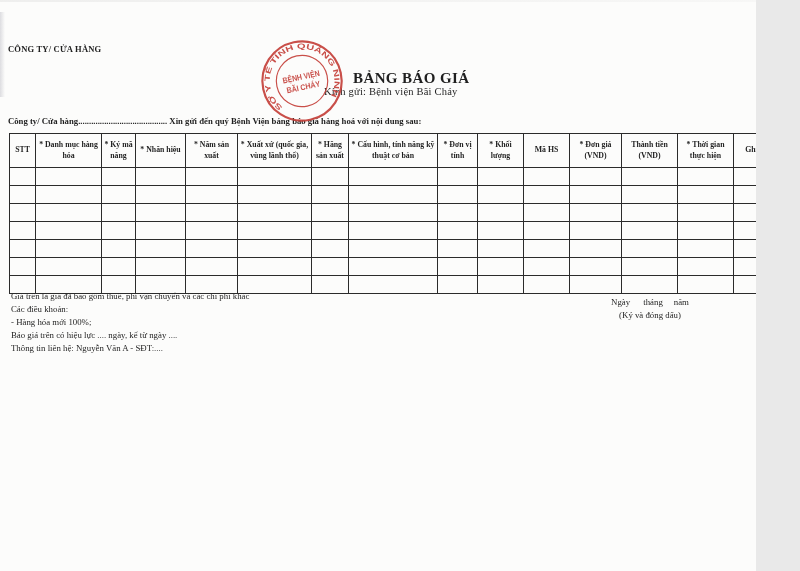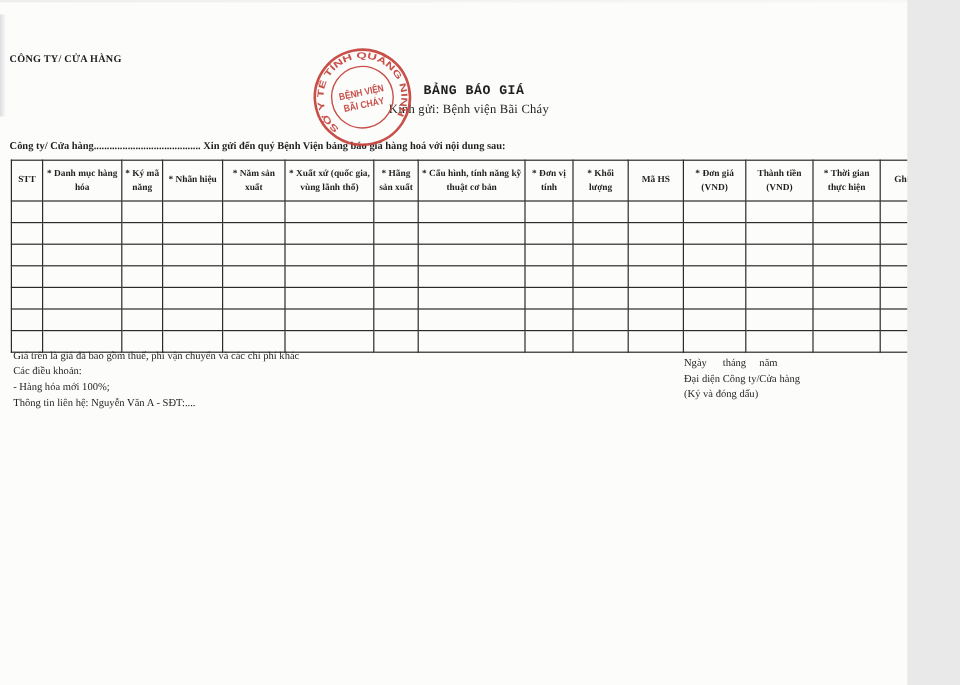--- a/index.html
+++ b/index.html
@@ -22,21 +22,21 @@
   .scan-topline{
     position:absolute;left:0;top:0;width:100%;height:2px;
     background:linear-gradient(to right, rgba(120,120,120,0.10), rgba(120,120,120,0.04));
   }
   .company-label{
     position:absolute;left:8px;top:44px;
     font-size:8.5px;font-weight:bold;letter-spacing:.2px;
   }
   .doc-title{
     position:absolute;left:353px;top:70px;
-    font-size:11px;font-weight:bold;letter-spacing:.4px;font-family:Liberation Mono, monospace;
+    font-size:15px;font-weight:bold;letter-spacing:.4px;
   }
   .recipient{
     position:absolute;left:324px;top:86px;
     font-size:10.5px;font-weight:normal;letter-spacing:.2px;
   }
   .intro-line{
     position:absolute;left:8px;top:116px;
     font-size:8.7px;font-weight:bold;white-space:nowrap;
   }
   .stamp{
@@ -62,21 +62,21 @@
     text-align:center;vertical-align:middle;
     height:31px;
   }
   table.quote td{height:15px;}
   .notes{
     position:absolute;left:11px;top:290px;
     font-size:8.8px;line-height:13.1px;
   }
   .signature{
     position:absolute;left:570px;top:296px;width:160px;
-    font-size:8.8px;line-height:13px;
+    font-size:8.8px;line-height:13px;text-align:center;
   }
 </style>
 </head>
 <body>
 
 <div class="page">
 
   <div class="scan-topline"></div>
   <div class="scan-smudge"></div>
 
@@ -256,22 +256,22 @@
           <td></td>
           <td></td>
         </tr>
       </tbody>
   </table>
 
   <div class="notes">
       <div>Giá trên là giá đã bao gồm thuế, phí vận chuyển và các chi phí khác</div>
       <div>Các điều khoản:</div>
       <div>- Hàng hóa mới 100%;</div>
+      <div>Báo giá trên có hiệu lực .... ngày, kể từ ngày ....</div>
       <div>Thông tin liên hệ: Nguyễn Văn A - SĐT:....</div>
     </div>
 
   <div class="signature">
     <div>Ngày&nbsp;&nbsp;&nbsp;&nbsp;&nbsp;&nbsp;tháng&nbsp;&nbsp;&nbsp;&nbsp;&nbsp;năm</div>
-    <div>Đại diện Công ty/Cửa hàng</div>
     <div>(Ký và đóng dấu)</div>
   </div>
 
 </div>
 
 </body></html>

